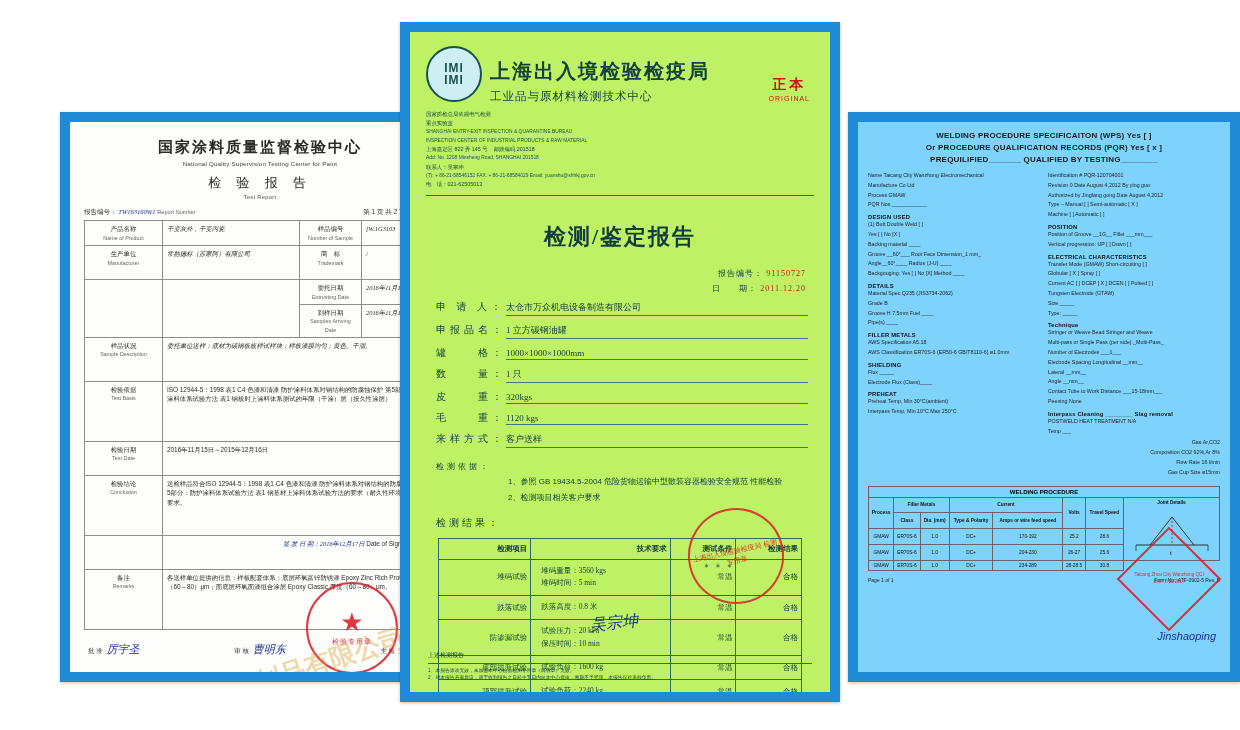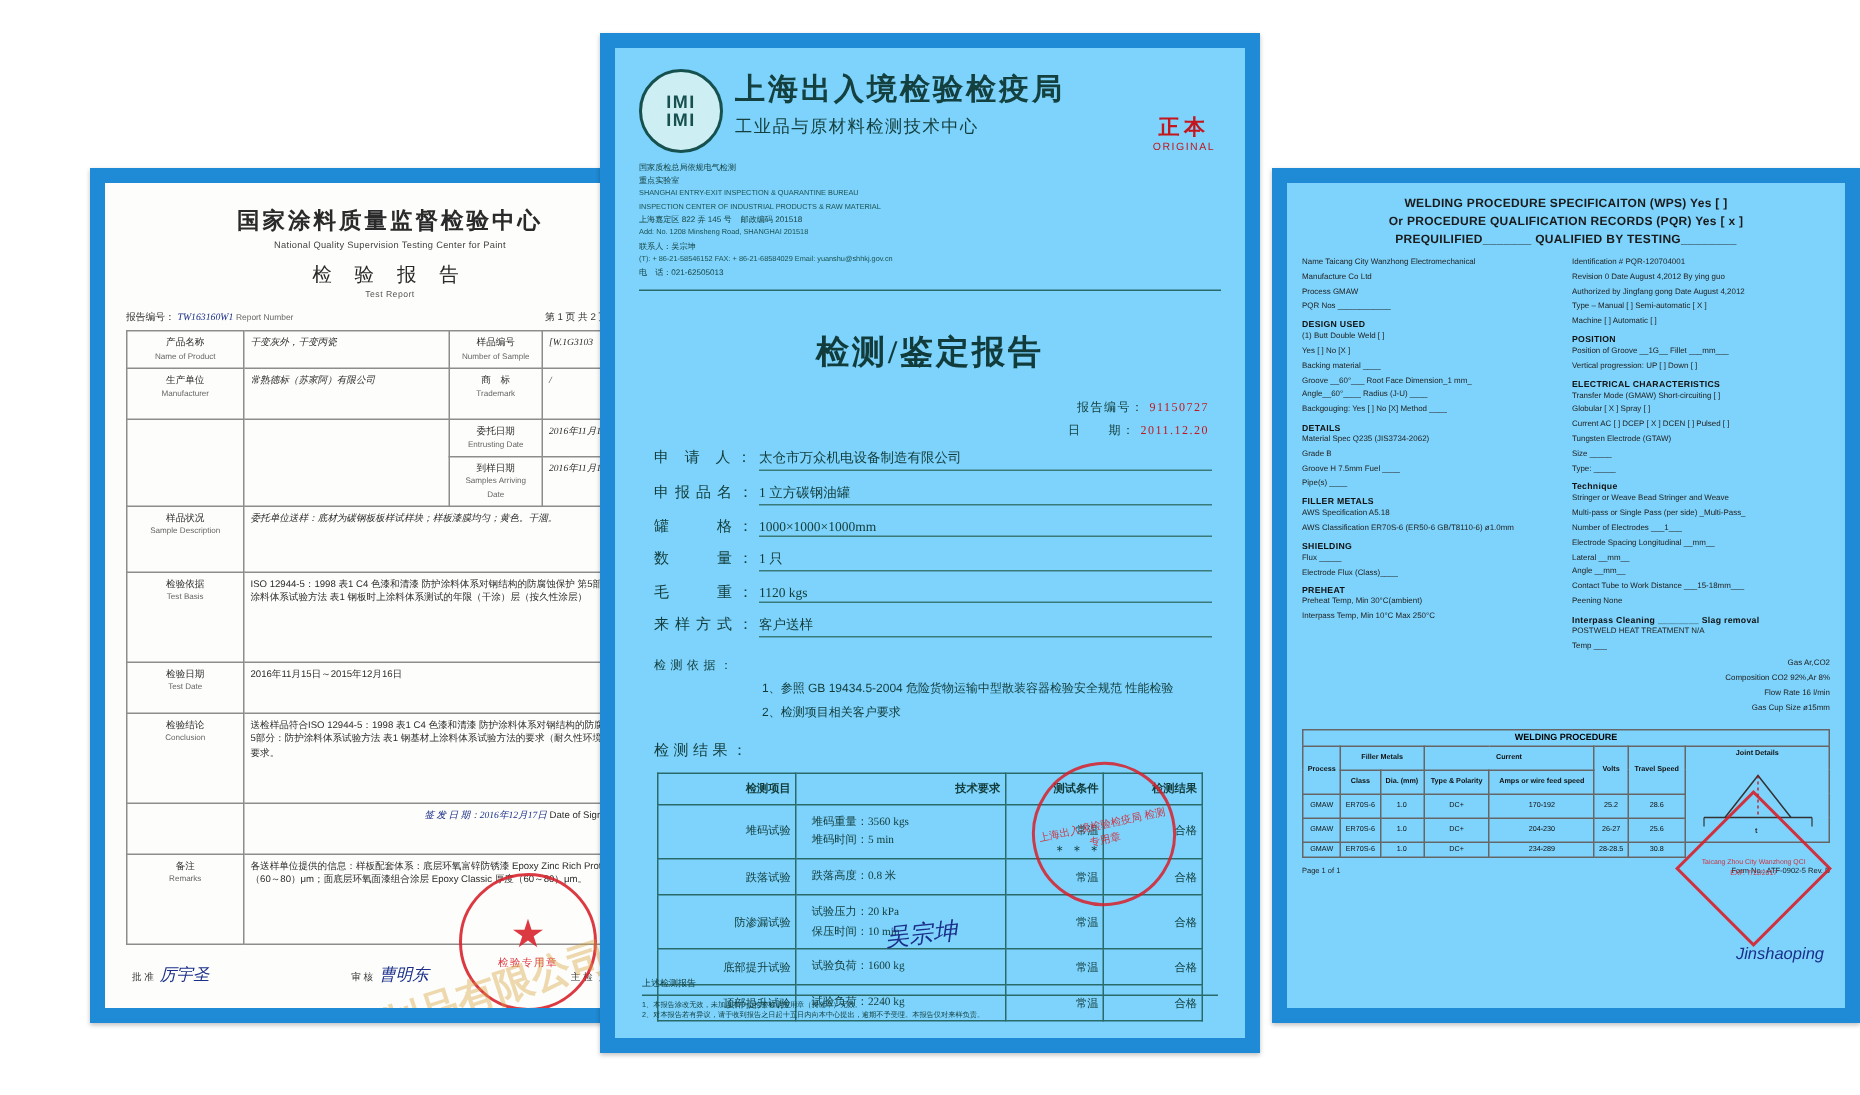--- a/index.html
+++ b/index.html
@@ -81,35 +81,35 @@
     position: absolute; border: 2.5px solid #d8202a; border-radius: 50%;
     color: #d8202a; display: flex; align-items: center; justify-content: center;
     flex-direction: column; opacity: .88;
   }
   #seal-left { width: 92px; height: 92px; left: 236px; top: 460px; }
   #seal-left .star { font-size: 26px; line-height: 1; }
   #seal-left .stxt { font-size: 7px; margin-top: 2px; letter-spacing: 1px; }
 
   
   #cert-mid { left: 400px; top: 22px; width: 440px; height: 680px; }
-  #cert-mid .page { background: #7dd3fc; }
+  #cert-mid .page { background: #bef264; }
 
   .m-top { display: flex; padding: 14px 14px 4px 16px; gap: 8px; }
   .m-logo {
     width: 56px; height: 56px; border-radius: 50%;
     border: 2px solid #16514f; color: #16514f;
     display: flex; align-items: center; justify-content: center;
     flex-direction: column; flex: 0 0 auto; background: #cdeef3;
   }
   .m-logo .l1 { font-size: 12px; font-weight: bold; letter-spacing: 1px; line-height: 1; }
   .m-logo .l2 { font-size: 12px; font-weight: bold; letter-spacing: 1px; line-height: 1; }
   .m-headtext { flex: 1 1 auto; }
   .m-cn1 {
     font-size: 20px; color: #14403f; font-family: Liberation Serif, serif;
-    letter-spacing: 2px; font-weight: bold;
+    letter-spacing: 2px; font-weight: bold; margin-top: 12px;
   }
   .m-cn2 {
     font-size: 11.5px; color: #14403f; font-family: "Liberation Serif", serif;
     letter-spacing: 1px; margin-top: 4px;
   }
   .m-orig {
     position: absolute; right: 20px; top: 44px; color: #c4161c; text-align: center;
   }
   .m-orig .o1 { font-size: 14px; letter-spacing: 3px; font-weight: bold; }
   .m-orig .o2 { font-size: 7px; letter-spacing: 1px; margin-top: 1px; }
@@ -423,20 +423,24 @@
           <div class="m-fk">申报品名：</div>
           <div class="m-fv">1 立方碳钢油罐</div>
         </div>
         <div class="m-frow">
           <div class="m-fk">罐　　格：</div>
           <div class="m-fv">1000×1000×1000mm</div>
         </div>
         <div class="m-frow">
           <div class="m-fk">数　　量：</div>
           <div class="m-fv">1 只</div>
+        </div>
+        <div class="m-frow">
+          <div class="m-fk">皮　　重：</div>
+          <div class="m-fv">320kgs</div>
         </div>
         <div class="m-frow">
           <div class="m-fk">毛　　重：</div>
           <div class="m-fv">1120 kgs</div>
         </div>
         <div class="m-frow">
           <div class="m-fk">来样方式：</div>
           <div class="m-fv">客户送样</div>
         </div>
       </div>

